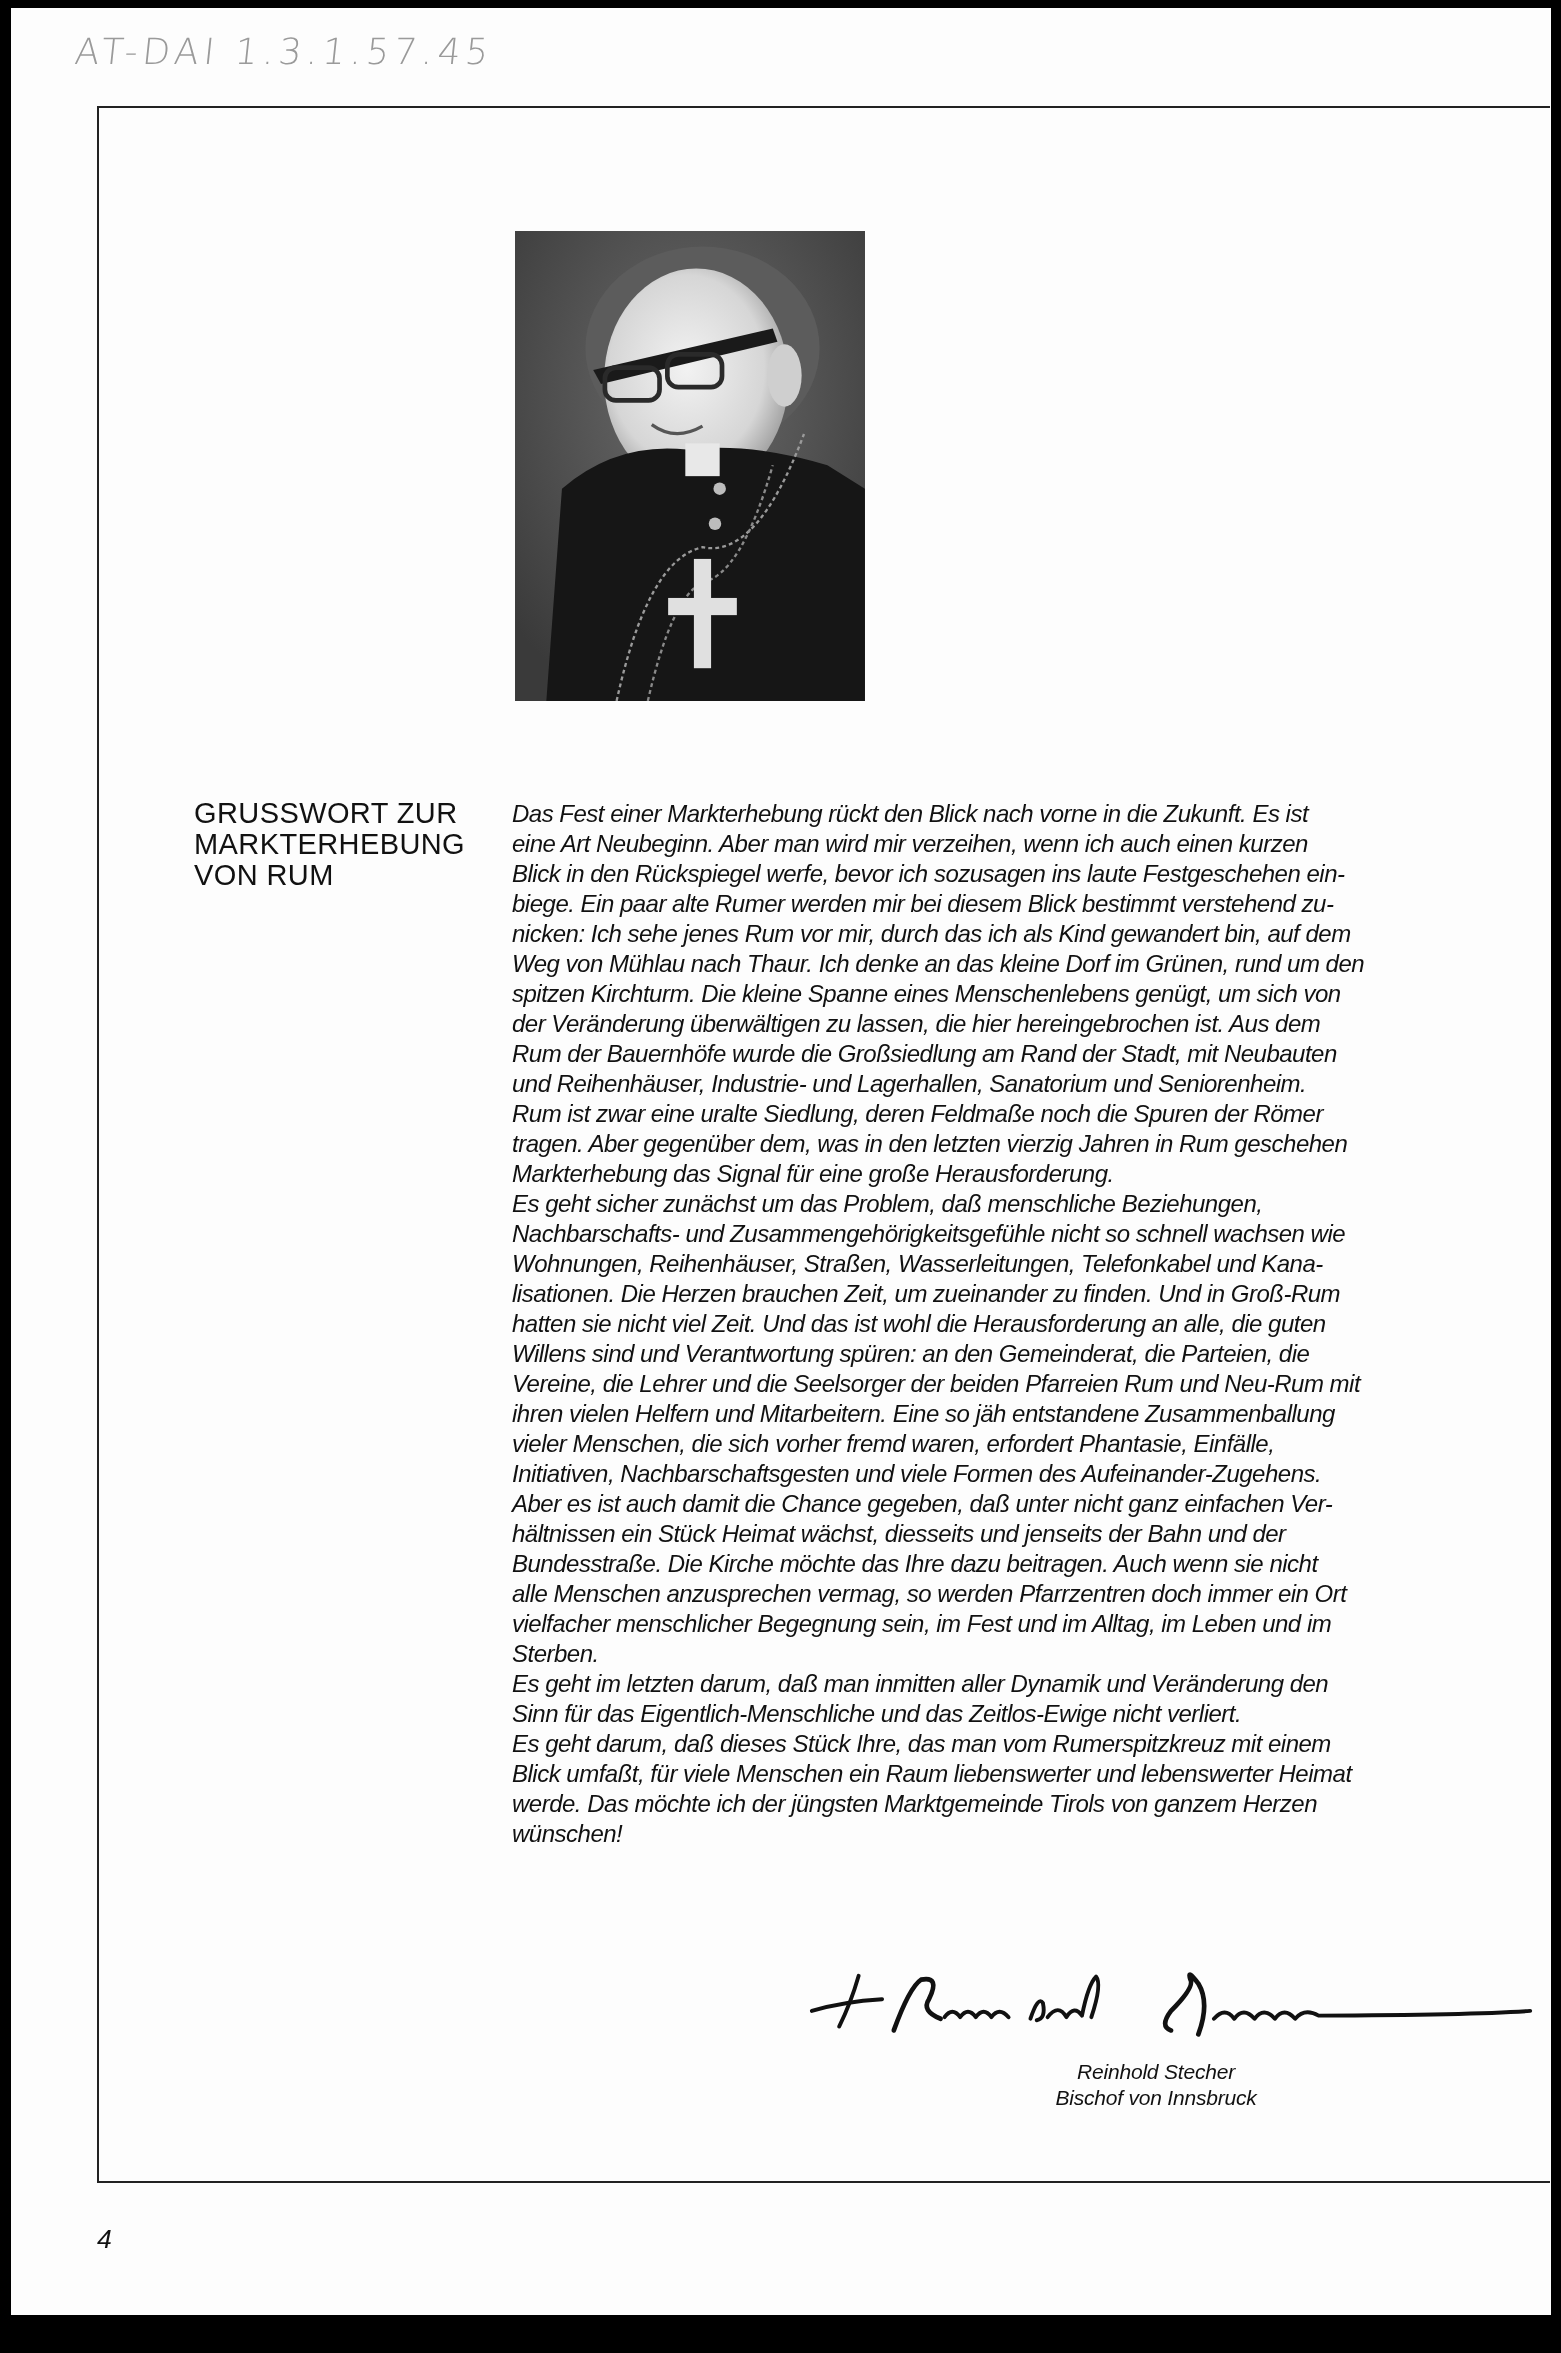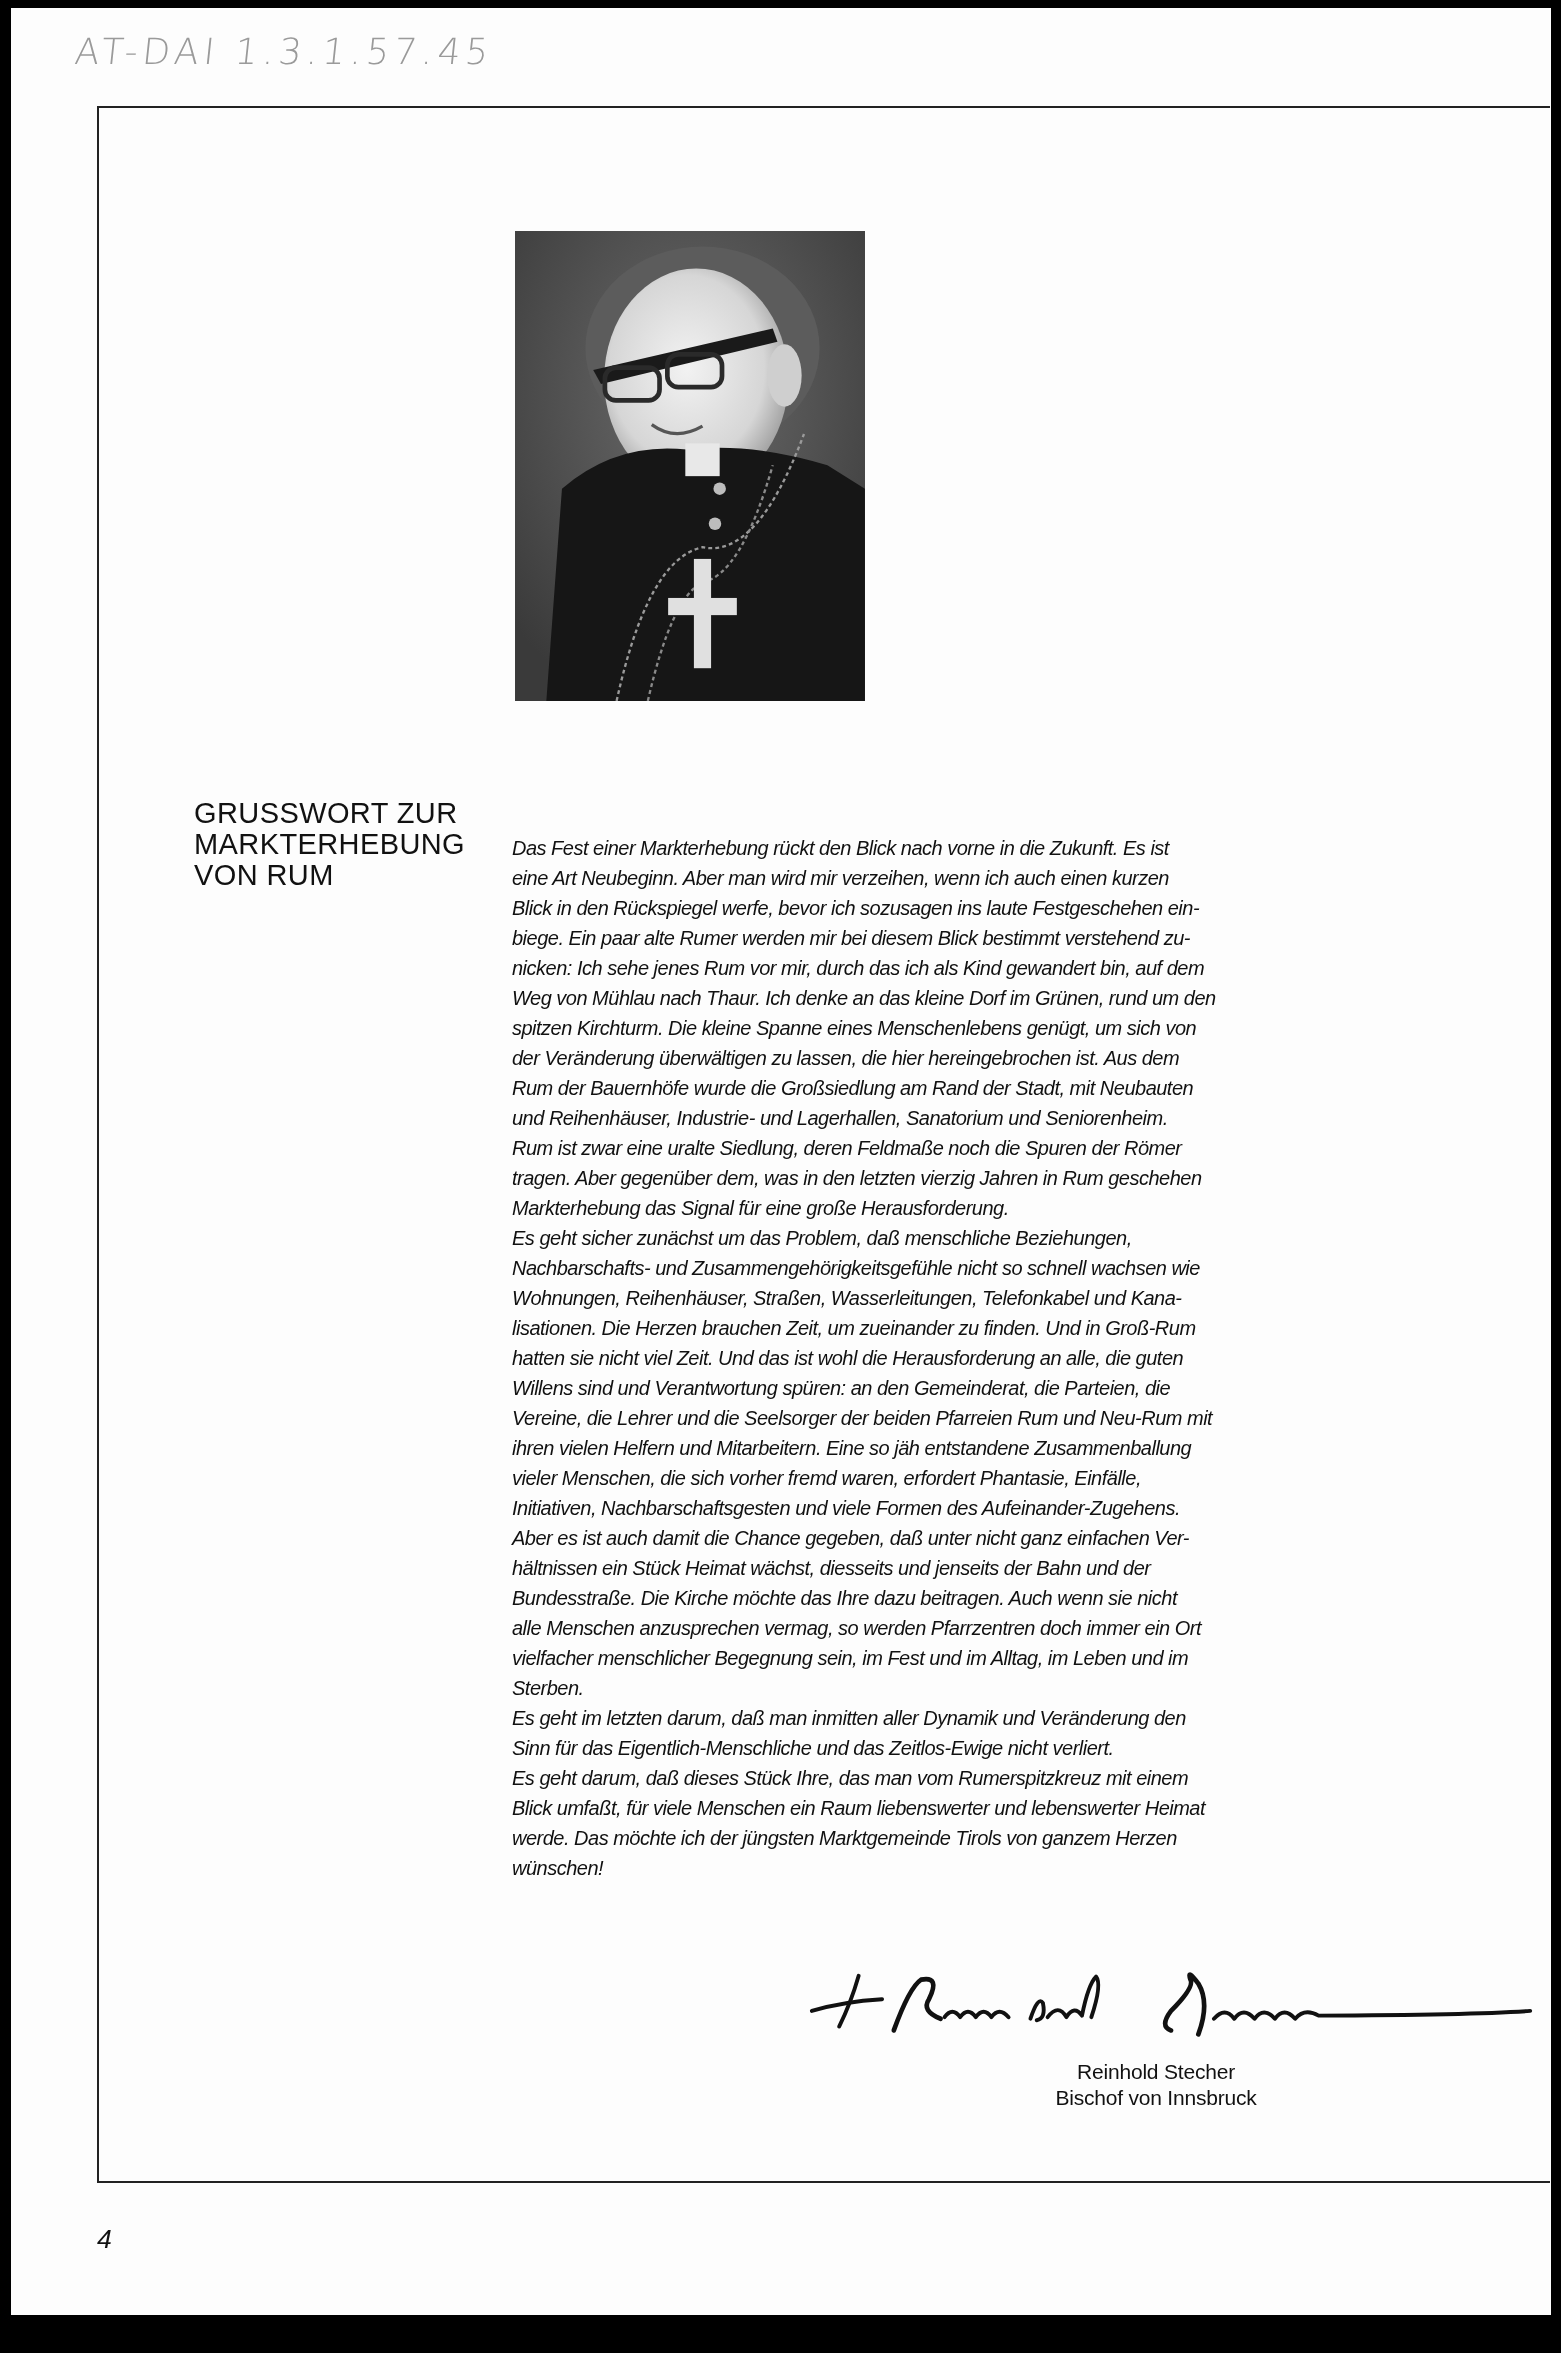--- a/index.html
+++ b/index.html
@@ -49,38 +49,38 @@
       font-size: 29px;
       line-height: 31px;
       color: #111;
       letter-spacing: 0.4px;
     }
     .heading div { white-space: nowrap; }
     .body-text {
       position: absolute;
       left: 512px; top: 799px;
       width: 1015px;
-      font-size: 20px;
+      font-size: 24px;
       line-height: 30px;
       font-style: italic;
       color: #111;
       letter-spacing: -0.5px;
-      margin-top: 34px;
     }
     .body-text .line { white-space: nowrap; display: block; }
     .signature {
       position: absolute;
       left: 804px; top: 1956px;
       width: 734px; height: 102px;
     }
     .signer {
       position: absolute;
       left: 992px; top: 2059px;
       font-size: 21px;
       line-height: 26px;
+      font-style: italic;
       color: #111;
       text-align: center;
       width: 328px;
       letter-spacing: -0.2px;
     }
     .page-number {
       position: absolute;
       left: 97px; top: 2224px;
       font-size: 26.6px;
       font-style: italic;

